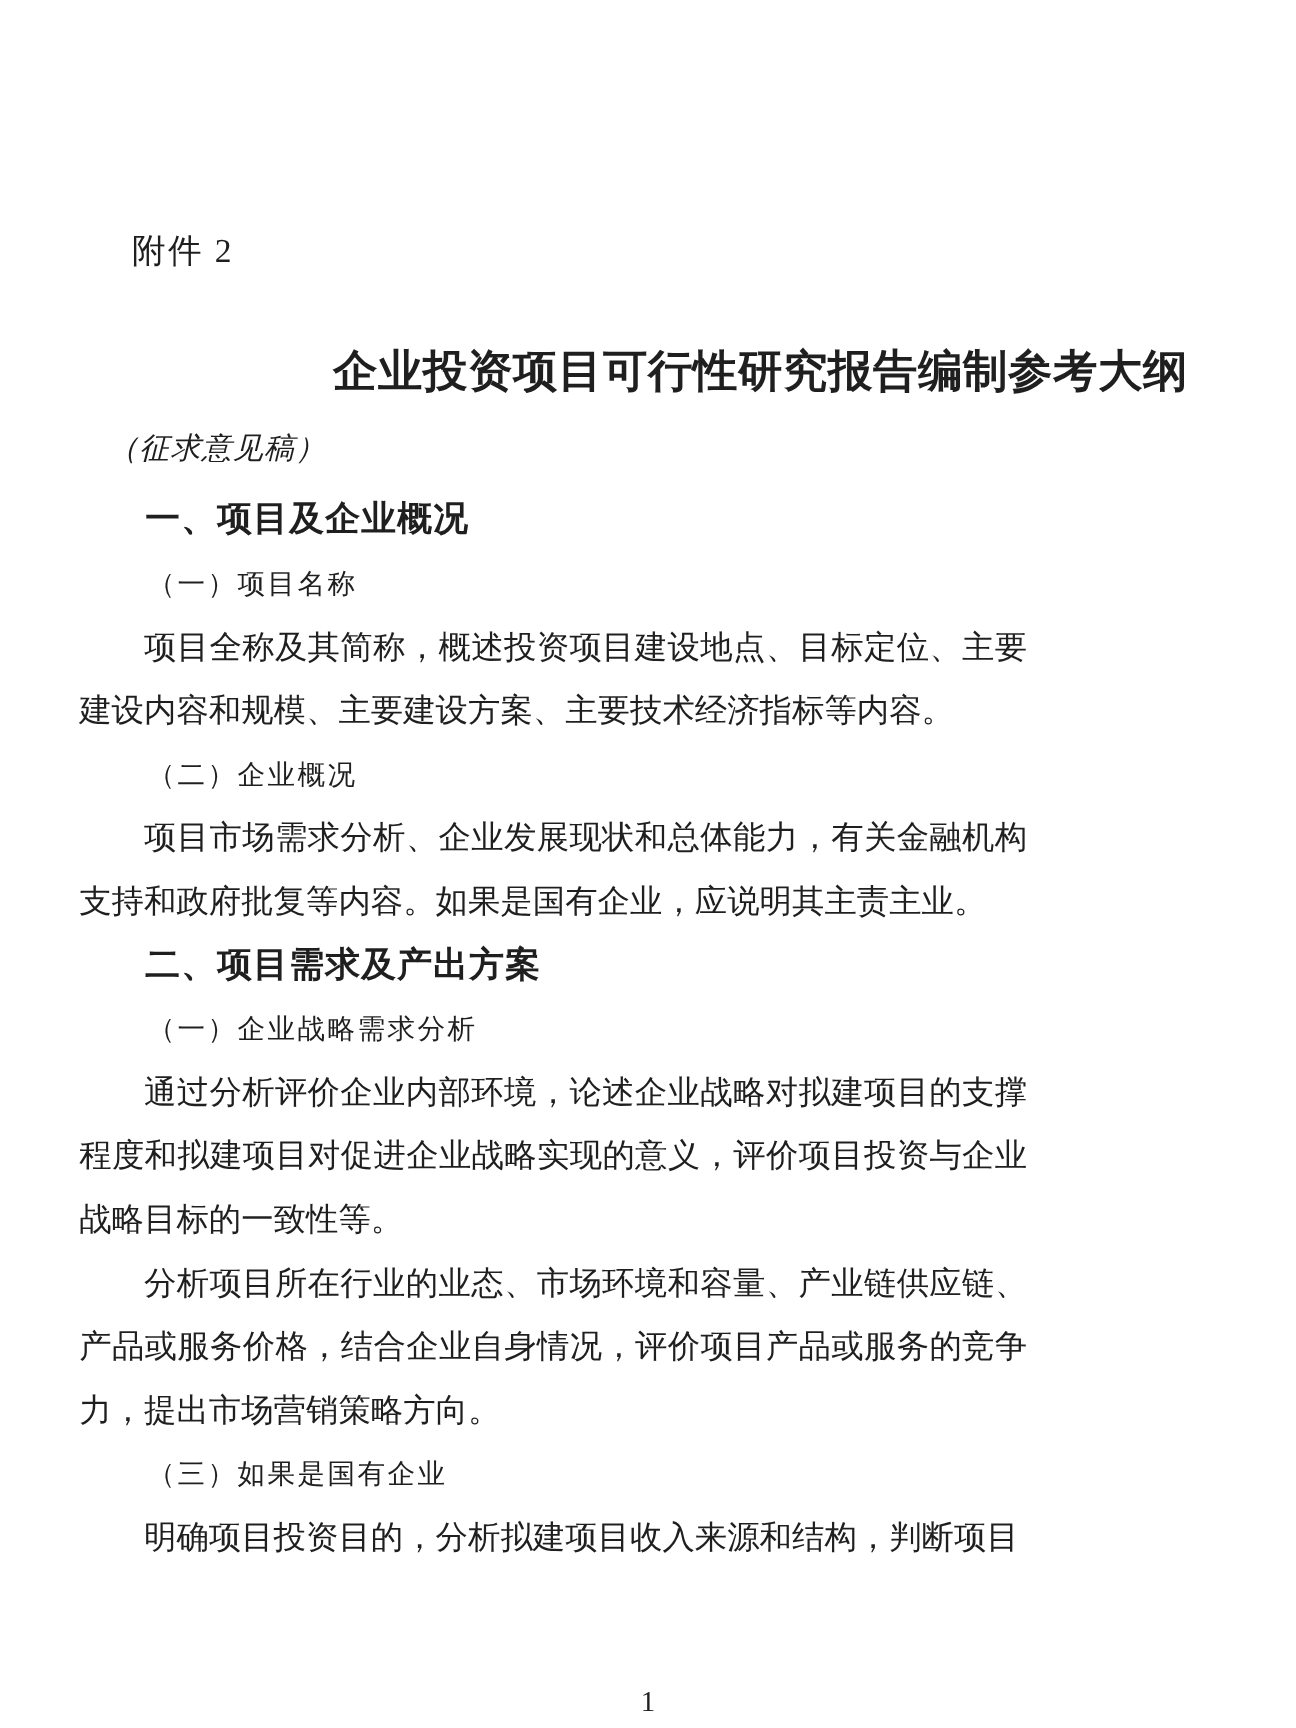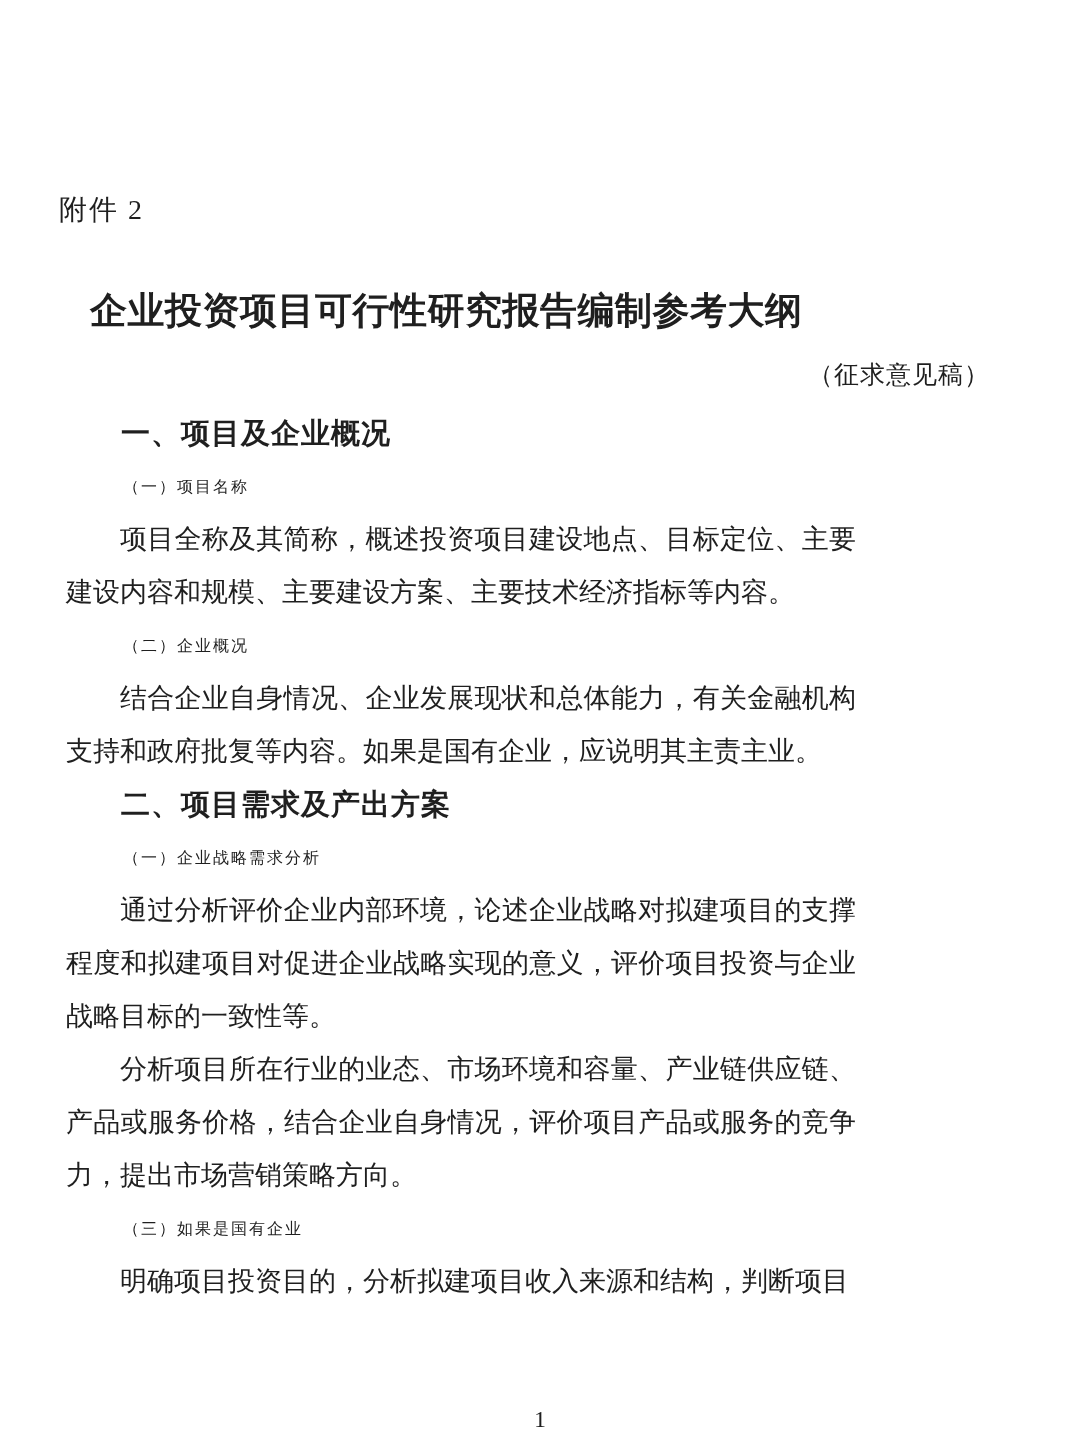--- a/index.html
+++ b/index.html
@@ -10,58 +10,59 @@
   .page {
     position: relative;
     width: 1080px;
     height: 1440px;
     background: #ffffff;
     overflow: hidden;
     font-family: "Liberation Serif", "DejaVu Serif", serif;
     color: #1f1f1f;
   }
   .attachment {
-    margin: 195px 0 0 59px;
+    margin: 195px 0 0 110px;
     font-size: 28px;
     line-height: 30px;
     letter-spacing: 2px;
   }
   .doc-title {
     margin: 64px auto 0 auto;
     width: 900px;
-    text-align: left;
+    text-align: right;
     font-size: 37px;
     line-height: 44px;
     font-weight: bold;
     letter-spacing: 0.5px;
   }
   .doc-subtitle {
     margin: 26px auto 0 auto;
     width: 900px;
-    text-align: right;
+    text-align: left;
     font-size: 25px;
     line-height: 32px;
     letter-spacing: 1px;
+    font-style: italic;
   }
   .doc-body {
     margin: 16px 145px 0 66px;
     width: 790px;
   }
   .line {
     line-height: 53px;
   }
   .line.h2 {
     font-family: "Liberation Sans", "DejaVu Sans", sans-serif;
     font-weight: bold;
     font-size: 29px;
     padding-left: 55px;
     letter-spacing: 1px;
   }
   .line.h3 {
-    font-size: 16px;
+    font-size: 23px;
     padding-left: 57px;
     letter-spacing: 2px;
   }
   .line.p {
     font-size: 27px;
     text-indent: 2em;
     text-align: justify;
     letter-spacing: 0;
     word-break: normal;
   }
@@ -83,21 +84,21 @@
 
   <div class="doc-title">企业投资项目可行性研究报告编制参考大纲</div>
 
   <div class="doc-subtitle">（征求意见稿）</div>
 
   <div class="doc-body">
       <div class="line h2">一、项目及企业概况</div>
       <div class="line h3">（一）项目名称</div>
       <div class="line p">项目全称及其简称，概述投资项目建设地点、目标定位、主要建设内容和规模、主要建设方案、主要技术经济指标等内容。</div>
       <div class="line h3">（二）企业概况</div>
-      <div class="line p">结合企业自身情况、企业发展现状和总体能力，有关金融机构支持和政府批复等内容。如果是国有企业，应说明其主责主业。</div>
+      <div class="line p">项目市场需求分析、企业发展现状和总体能力，有关金融机构支持和政府批复等内容。如果是国有企业，应说明其主责主业。</div>
       <div class="line h2">二、项目需求及产出方案</div>
       <div class="line h3">（一）企业战略需求分析</div>
       <div class="line p">通过分析评价企业内部环境，论述企业战略对拟建项目的支撑程度和拟建项目对促进企业战略实现的意义，评价项目投资与企业战略目标的一致性等。</div>
       <div class="line p">分析项目所在行业的业态、市场环境和容量、产业链供应链、产品或服务价格，结合企业自身情况，评价项目产品或服务的竞争力，提出市场营销策略方向。</div>
       <div class="line h3">（三）如果是国有企业</div>
       <div class="line p">明确项目投资目的，分析拟建项目收入来源和结构，判断项目</div>
     </div>
 
   <div class="page-number">1</div>
 </div>

